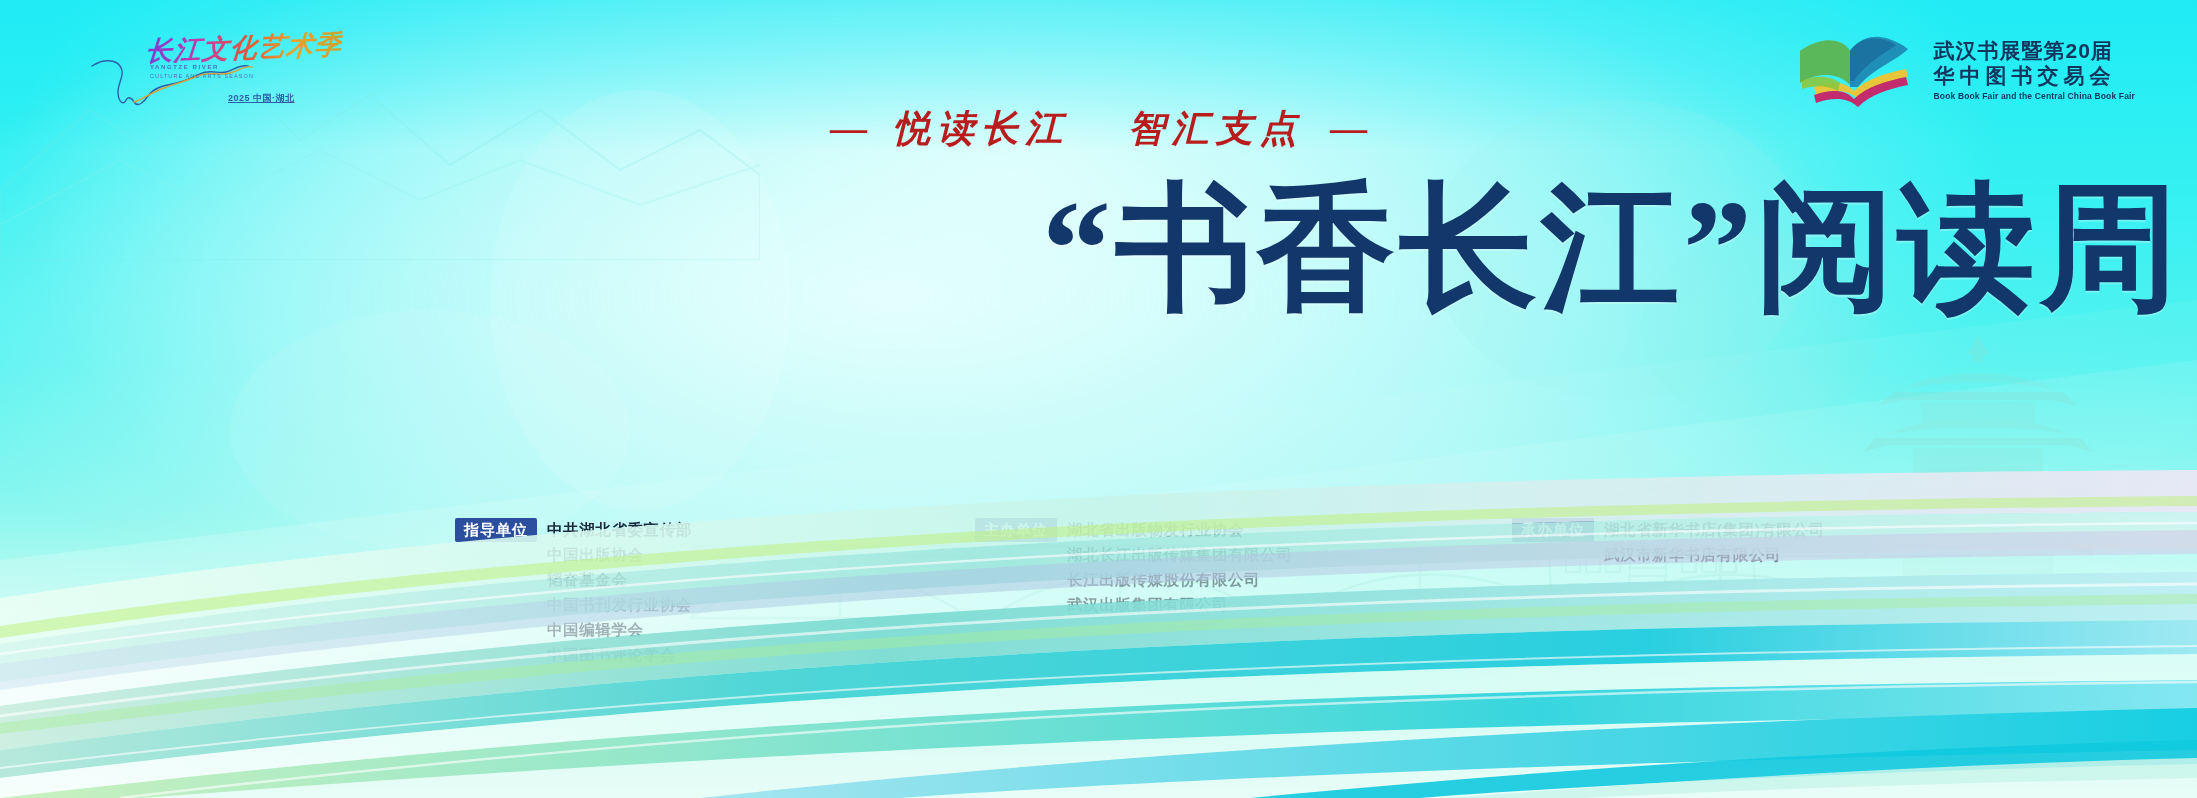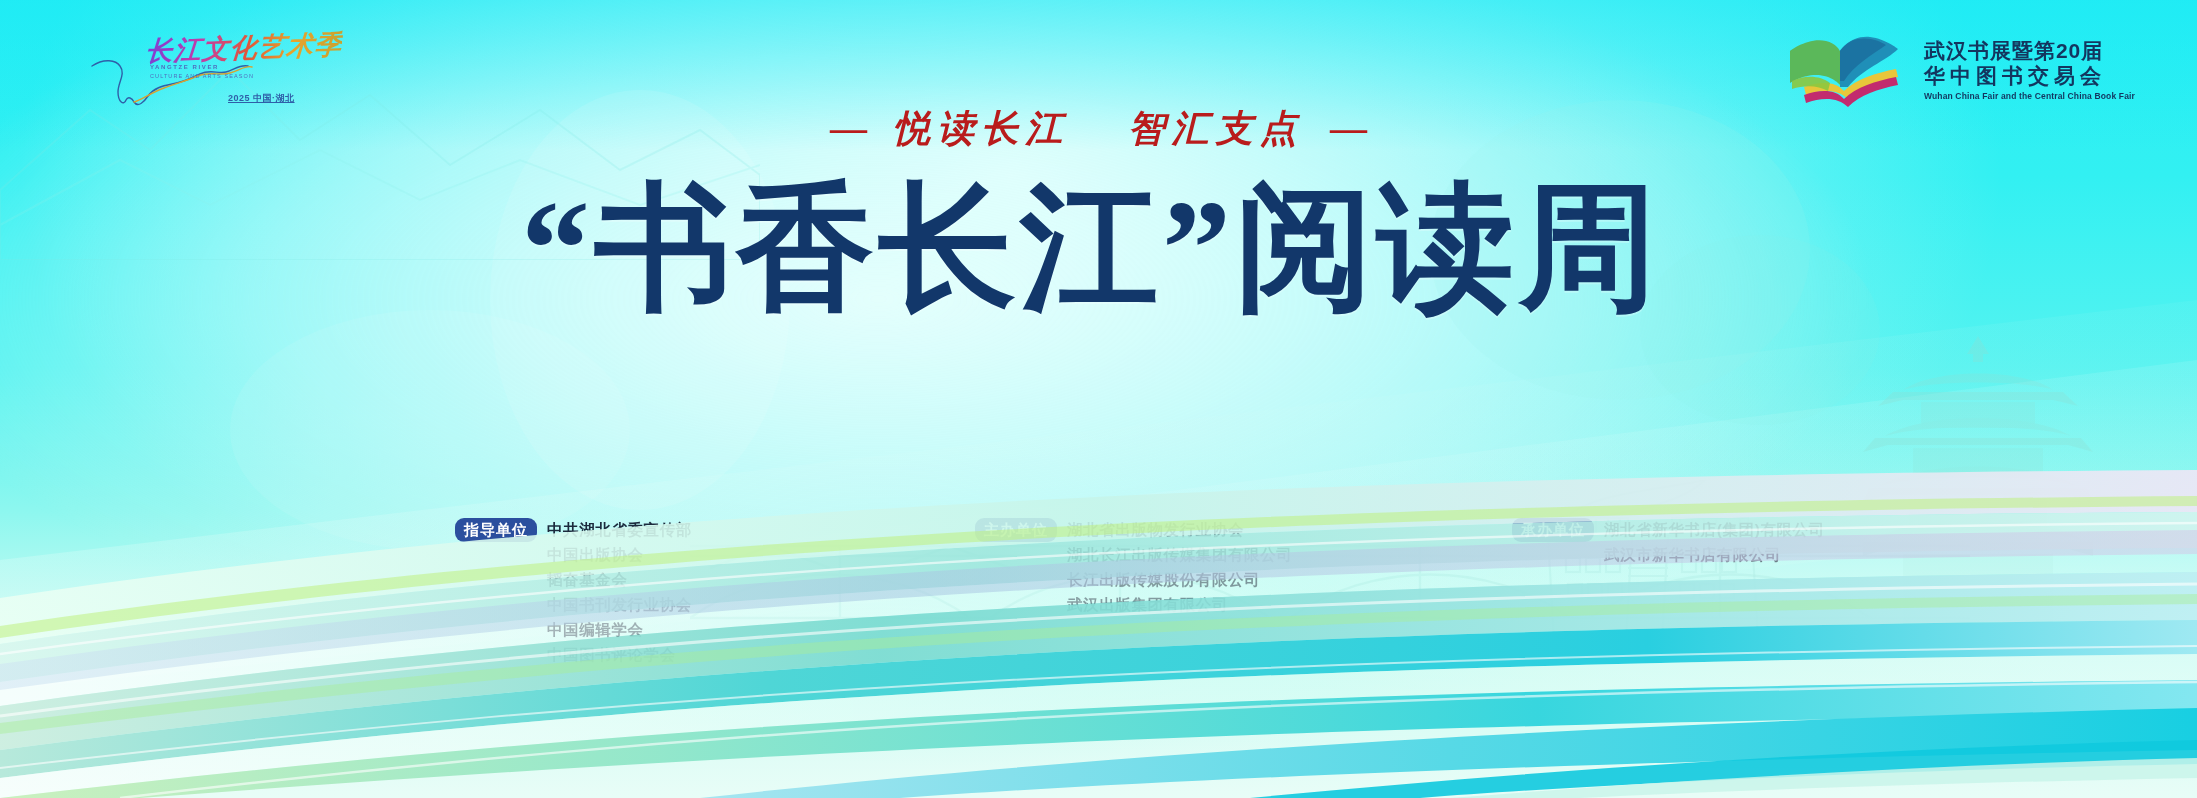--- a/index.html
+++ b/index.html
@@ -83,21 +83,21 @@
     font-size:37px;font-weight:bold;font-style:italic;
     color:#b91c1c;
     letter-spacing:7px;
     white-space:nowrap;
   }
   .slogan .dash{font-style:normal;letter-spacing:0;padding:0 10px;}
   .slogan .gap{display:inline-block;width:26px;}
 
   .title-main{
     position:absolute;left:0;right:15px;top:180px;
-    text-align:center;
+    text-align:right;
     font-family:"Liberation Serif","DejaVu Serif",serif;
     font-weight:bold;
     font-size:138px;
     line-height:1;
     color:#12376a;
     letter-spacing:4px;
     white-space:nowrap;
     text-shadow:0 2px 0 rgba(255,255,255,0.25);
   }
   .title-sub{
@@ -116,21 +116,21 @@
   .credits{
     position:absolute;left:0;right:0;top:518px;height:160px;
   }
   .cgroup{position:absolute;display:flex;align-items:flex-start;gap:10px;}
   .cgroup.g1{left:455px;}
   .cgroup.g2{left:975px;}
   .cgroup.g3{left:1512px;}
   .ctag{
     background:#2b4f9e;color:#fff;
     font-size:15px;font-weight:bold;letter-spacing:1px;
-    padding:3px 9px 4px 9px;border-radius:9px;
+    padding:3px 9px 4px 9px;border-radius:2px;
     white-space:nowrap;line-height:1.15;
     flex:0 0 auto;
   }
   .clist{display:flex;flex-direction:column;gap:3px;padding-top:1px;}
   .clist div{
     font-size:15.5px;color:#1b2a3d;font-weight:bold;letter-spacing:0.6px;white-space:nowrap;line-height:1.42;
   }
 
   
   .waves{position:absolute;left:0;right:0;bottom:0;height:330px;}
@@ -252,21 +252,21 @@
         <path d="M54,20 C54,20 64,4 84,6 C100,8 112,18 112,18 C100,30 76,38 62,56 L54,56 Z" fill="#1f8fb8"></path>
         <path d="M54,20 C54,20 60,10 72,8 C84,6 94,10 100,14 C86,24 68,34 58,50 L54,50 Z" fill="#1b6f9e" opacity="0.85"></path>
         <path d="M18,56 C34,50 50,50 58,60 C70,48 90,42 110,38 L112,46 C92,50 74,56 62,68 C52,58 36,58 20,64 Z" fill="#e8c63a"></path>
         <path d="M18,64 C34,58 50,58 58,68 C70,56 90,50 110,46 L112,54 C92,58 74,64 62,76 C52,66 36,66 20,72 Z" fill="#c22b6e"></path>
         <path d="M6,50 C18,44 34,44 44,52 L42,60 C32,54 18,54 6,58 Z" fill="#8cc63f" opacity="0.9"></path>
       </svg>
     </div>
     <div class="txt">
       <div class="l1">武汉书展暨第20届</div>
       <div class="l2">华中图书交易会</div>
-      <div class="en">Wuhan China Fair and the Central China Book Fair</div>
+      <div class="en">Book Book Fair and the Central China Book Fair</div>
     </div>
   </div>
 
   <div class="slogan">
     <span class="dash">—</span>
     <span>悦读长江</span>
     <span class="gap"></span>
     <span>智汇支点</span>
     <span class="dash">—</span>
   </div>

